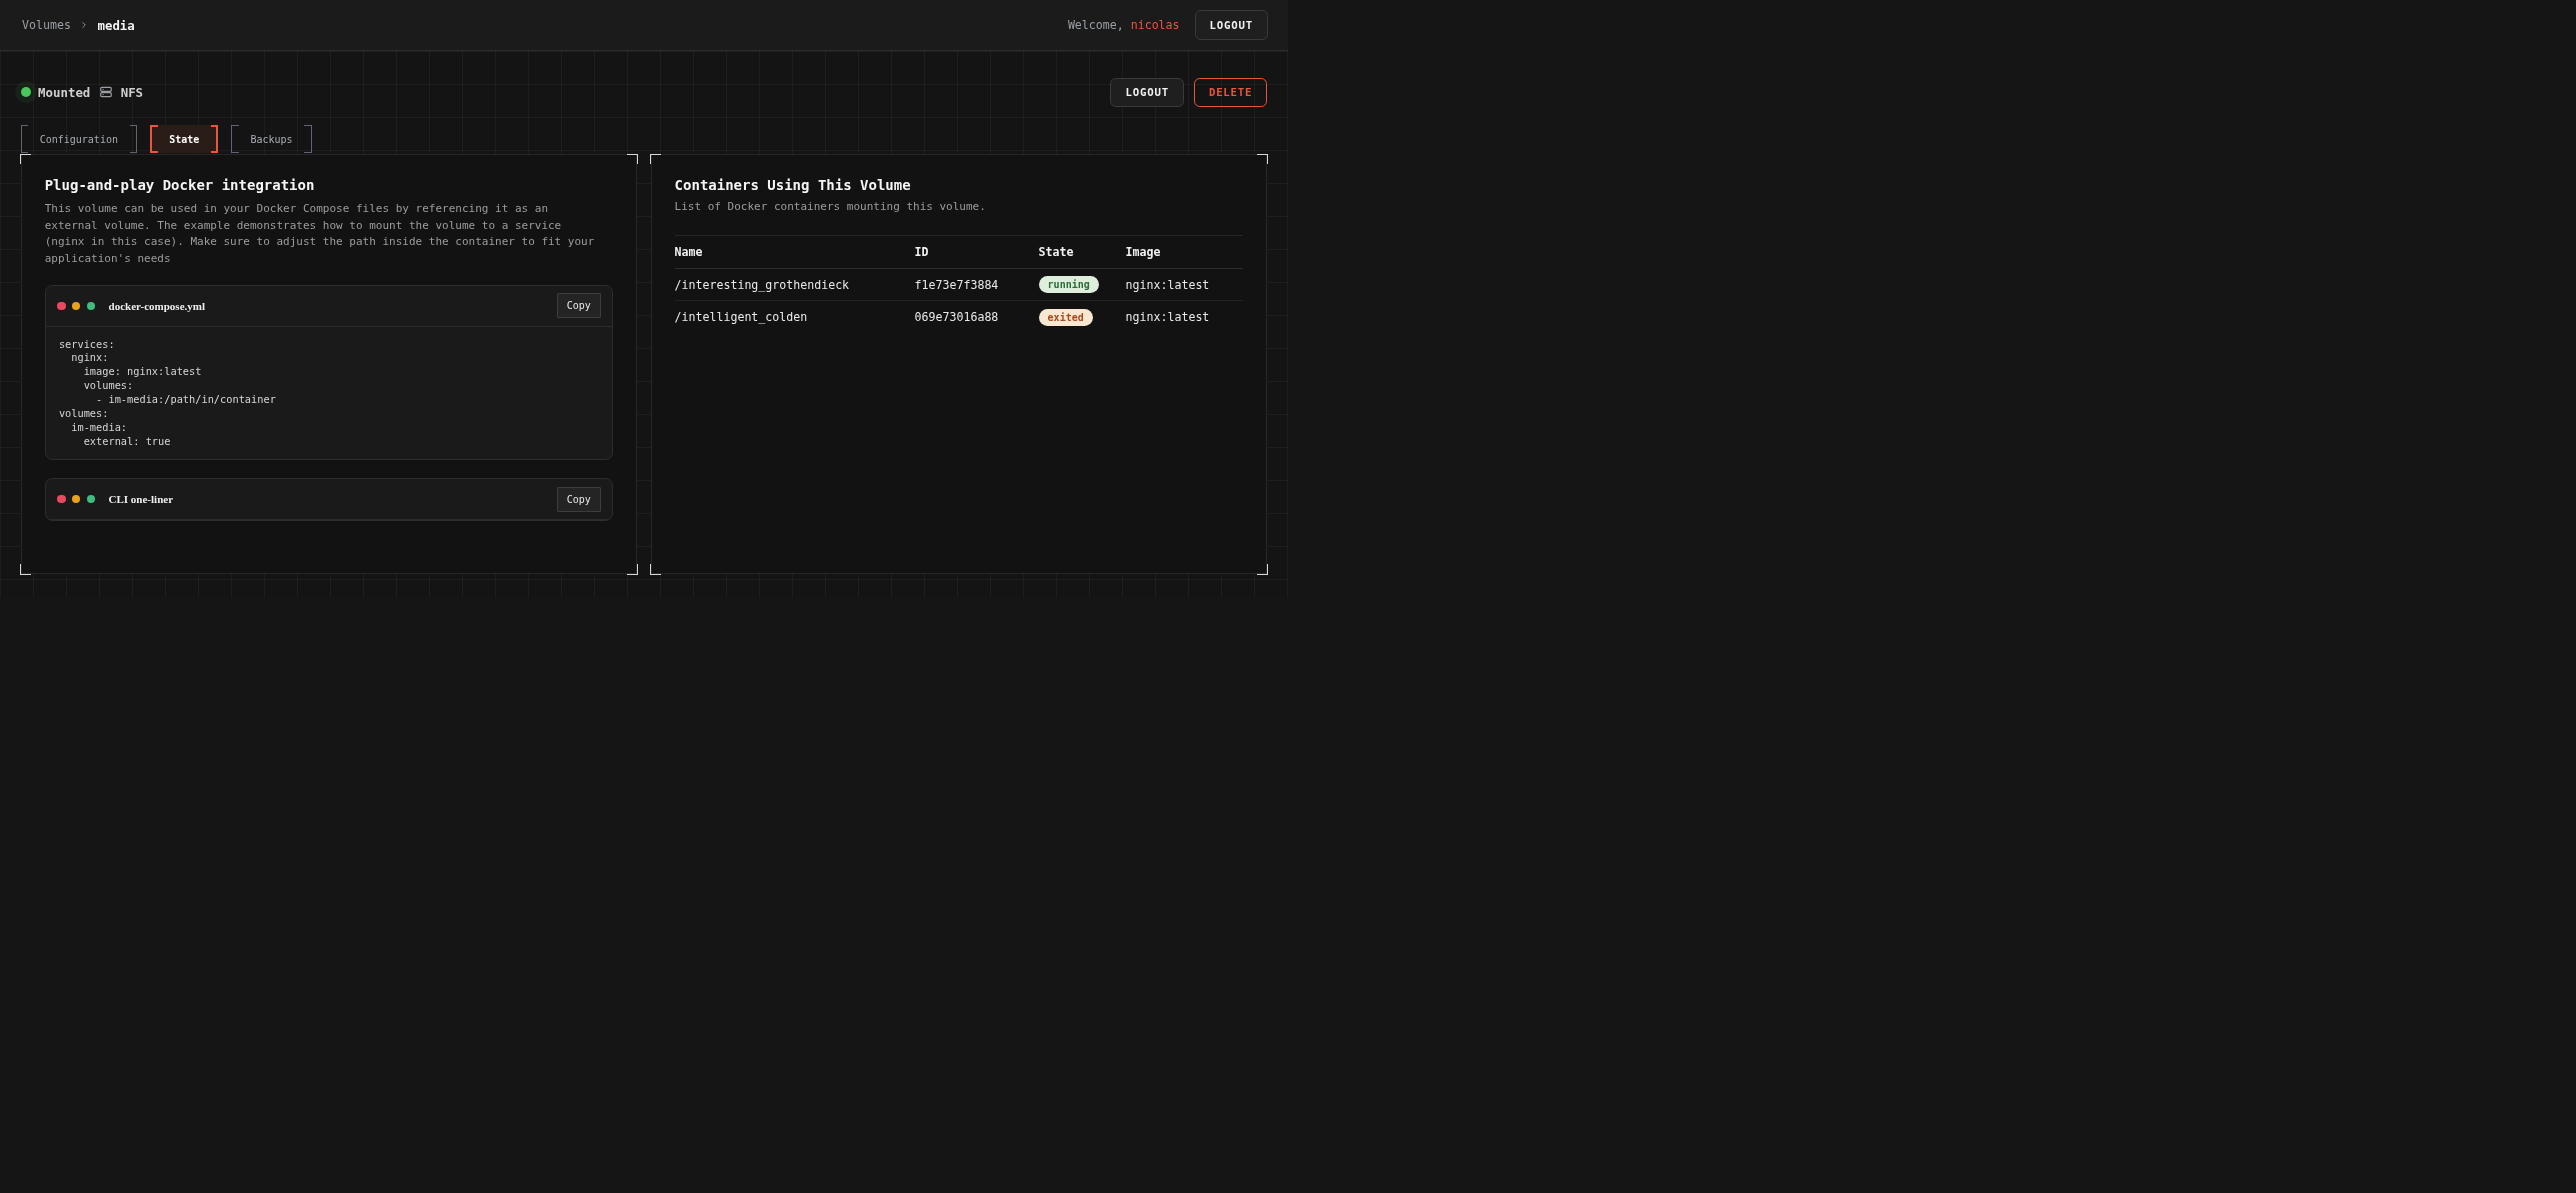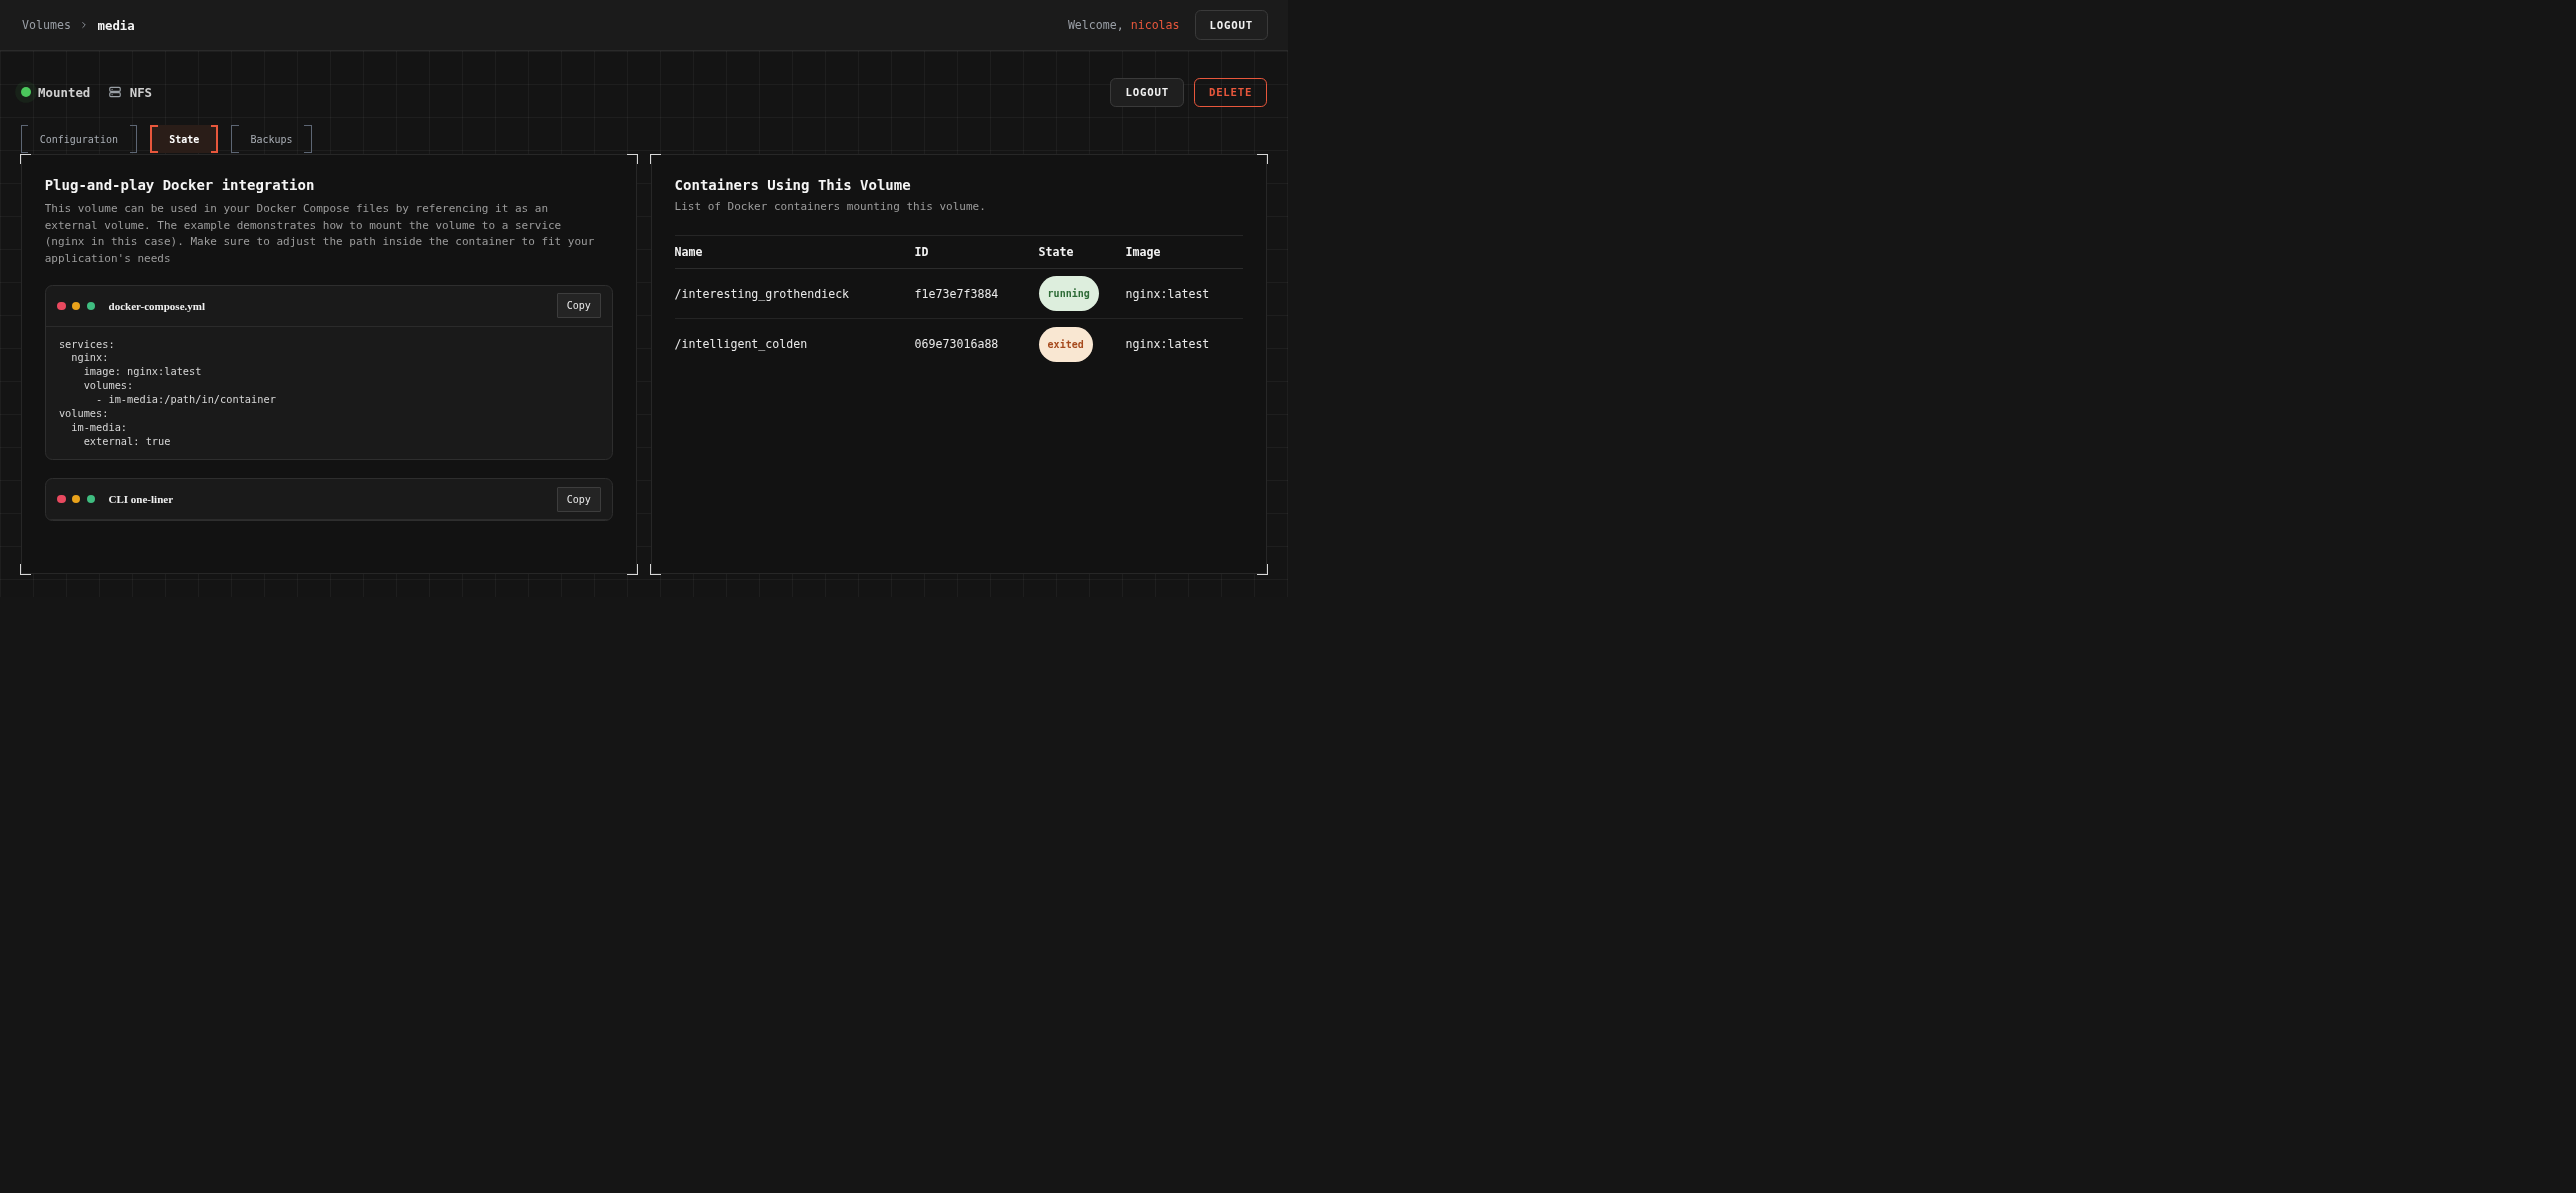--- a/index.html
+++ b/index.html
@@ -34,21 +34,21 @@
     position:relative; height:546px; padding:0 20.7px;
     background-color:#141414;
     background-image:
       linear-gradient(to right, rgba(255,255,255,0.045) 0.8px, transparent 0.8px),
       linear-gradient(to bottom, rgba(255,255,255,0.045) 0.8px, transparent 0.8px);
     background-size:33px 33px;
   }
 
   
   .status-row { display:flex; align-items:center; justify-content:space-between; padding-top:26.5px; }
-  .status-left { display:flex; align-items:center; gap:18px; }
+  .status-left { display:flex; align-items:center; gap:9px; }
   .status-item { display:flex; align-items:center; gap:7.4px; font-size:12.4px; font-weight:bold; color:#cfcfcf; }
   .dot {
     width:10px; height:10px; border-radius:50%; background:#4bc85c;
     box-shadow:0 0 0 5.8px rgba(75,200,92,0.08);
   }
   .nfs-icon { display:flex; color:#9aa0a6; }
   .status-actions { display:flex; gap:10px; }
 
   
   .tabs { display:flex; gap:13.2px; margin-top:18px; }
@@ -105,21 +105,21 @@
     display:grid; grid-template-columns:240px 124px 87px 1fr;
     align-items:center;
   }
   .t-head { border-top:0.8px solid #262626; border-bottom:0.8px solid #2c2c2c; }
   .t-head > div { font-size:11.6px; font-weight:bold; color:#f2f2f2; padding:9px 0; }
   .t-body .t-row { border-bottom:0.8px solid #242424; }
   .t-body .t-row:last-child { border-bottom:none; }
   .t-cell { font-size:11.6px; color:#e9e9e9; padding:7.4px 0; }
   .pill {
     display:inline-block; font-size:10px; font-weight:bold;
-    padding:12px 9px; border-radius:826px;
+    padding:3px 9px; border-radius:826px;
   }
   .pill.running { background:#ddeedd; color:#2e6b37; }
   .pill.exited { background:#f9e7d2; color:#a64a1d; }
 </style>
 </head>
 <body>
 
 <div class="topbar">
   <div class="crumbs">
     <span class="crumb-root">Volumes</span>

